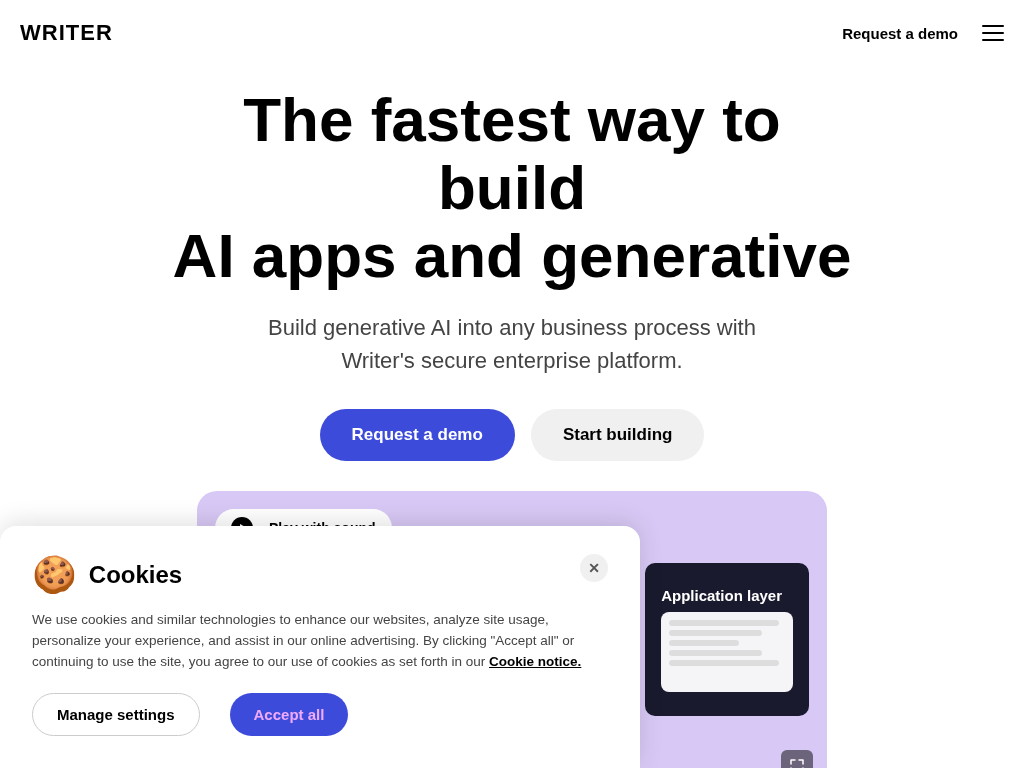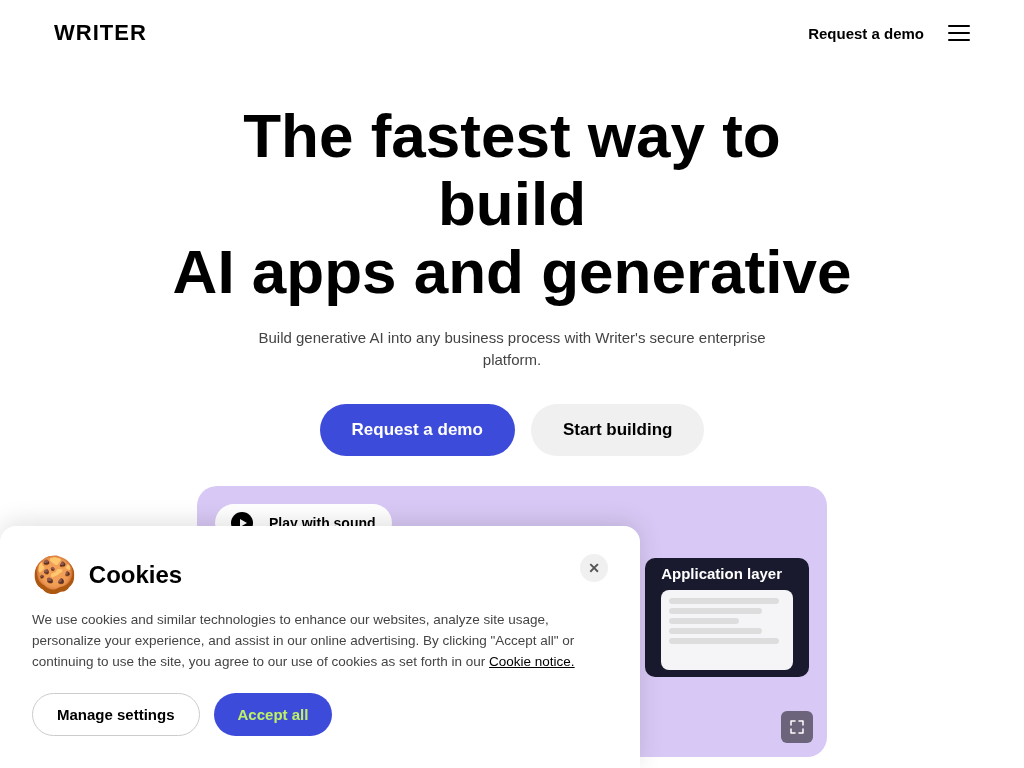--- a/index.html
+++ b/index.html
@@ -10,21 +10,21 @@
       height: 768px;
       overflow: hidden;
       position: relative;
     }
 
     
     header {
       display: flex;
       align-items: center;
       justify-content: space-between;
-      padding: 20px 54px;
+      padding: 20px 20px;
     }
     .logo {
       font-size: 22px;
       font-weight: 900;
       letter-spacing: 1px;
       color: #000;
     }
     .header-right {
       display: flex;
       align-items: center;
@@ -55,24 +55,24 @@
     .hero {
       text-align: center;
       padding: 20px 40px 30px;
     }
     .hero h1 {
       font-size: 62px;
       font-weight: 800;
       line-height: 1.1;
       color: #000;
       max-width: 700px;
-      margin: 16px auto 20px;
+      margin: 0 auto 20px;
     }
     .hero p {
-      font-size: 15px;
+      font-size: 22px;
       color: #444;
       max-width: 560px;
       margin: 0 auto 32px;
       line-height: 1.5;
     }
     .cta-buttons {
       display: flex;
       gap: 16px;
       justify-content: center;
     }
@@ -149,21 +149,21 @@
       flex: 1;
       font-size: 15px;
       font-weight: 600;
       line-height: 1.3;
     }
 
     
     .app-layer-card {
       background: #1a1a2e;
       border-radius: 10px;
-      padding: 7px 16px;
+      padding: 24px 16px;
       flex: 1.3;
       position: relative;
       overflow: hidden;
     }
     .app-layer-title {
       color: #fff;
       font-size: 15px;
       font-weight: 600;
       margin-bottom: 8px;
     }
@@ -262,41 +262,41 @@
       align-self: flex-start;
     }
     .cookie-text {
       font-size: 13.5px;
       color: #444;
       line-height: 1.55;
       margin-bottom: 20px;
     }
     .cookie-link {
       color: #000;
-      font-weight: 400;
+      font-weight: 700;
       text-decoration: underline;
       cursor: pointer;
     }
     .cookie-actions {
       display: flex;
-      gap: 14px;
+      gap: 30px;
     }
     .btn-manage {
       background: #fff;
       color: #000;
       border: 1.5px solid #ccc;
       border-radius: 50px;
       padding: 12px 24px;
       font-size: 15px;
       font-weight: 600;
       cursor: pointer;
     }
     .btn-accept {
       background: #3d4bdb;
-      color: #bef264;
+      color: #f0abfc;
       border: none;
       border-radius: 50px;
       padding: 0 24px;
       font-size: 15px;
       font-weight: 600;
       cursor: pointer;
     }
   </style>
 </head>
 <body>

